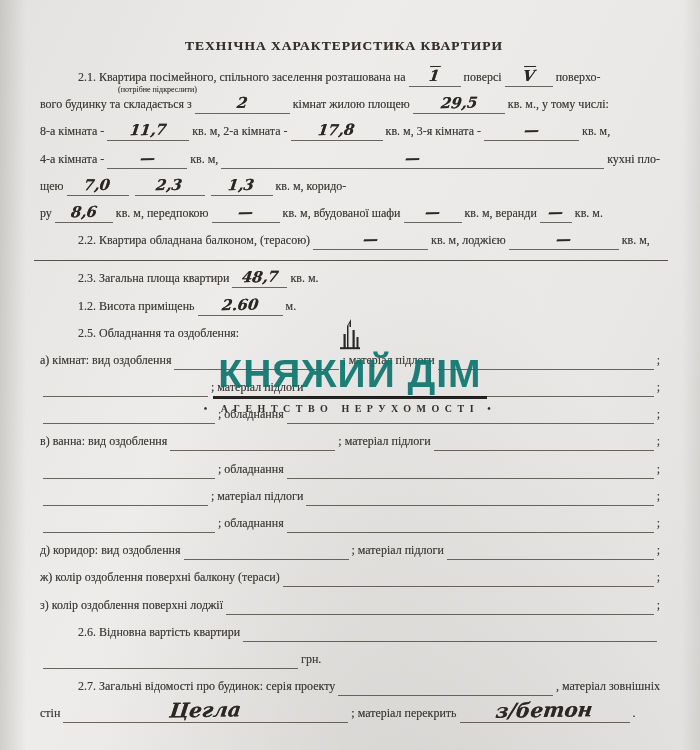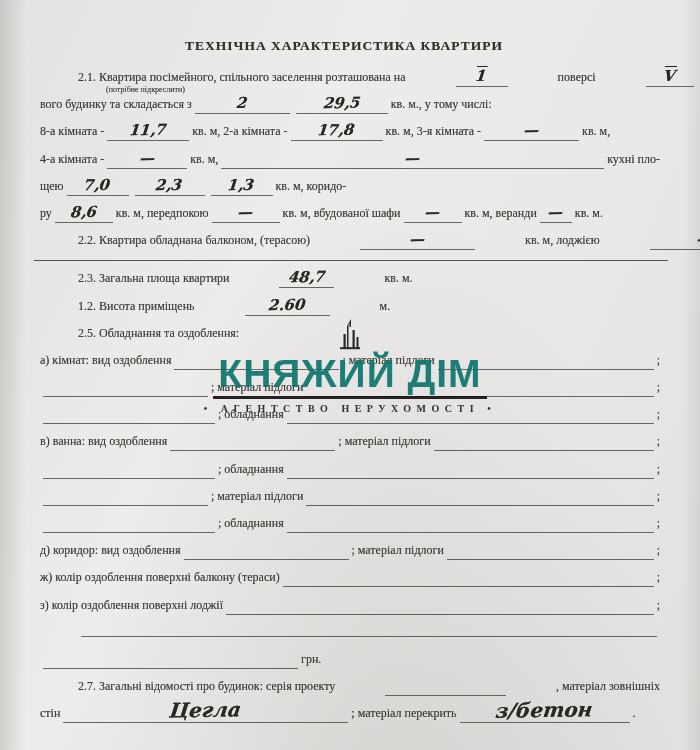--- a/index.html
+++ b/index.html
@@ -13,40 +13,40 @@
     font-family:"Liberation Serif","DejaVu Serif",serif;
     color:#3f3b36;
     text-shadow:0 0 .5px rgba(63,59,54,.55);
   }
   .title{
     position:absolute;top:38px;left:0;right:12px;text-align:center;
     font-size:13.5px;font-weight:600;letter-spacing:1px;color:#353128;
   }
   .form{position:absolute;left:40px;right:40px;top:64px;}
   .line{height:27.2px;display:flex;align-items:baseline;white-space:nowrap;font-size:12px;line-height:27.2px;}
-  .indent{padding-left:38px;gap:47px;}
+  .indent{padding-left:38px;}
   .t{white-space:pre;}
   .blank{
     border-bottom:1px solid rgba(72,66,60,.8);
     text-align:center;line-height:17px;margin:0 3px;flex:0 0 auto;
   }
   .blank::before{content:"\200B";}
   .grow{flex:1 1 auto;}
   .w32{width:32px}.w48{width:48px}.w52{width:52px}.w55{width:55px}.w58{width:58px}
   .w62{width:62px}.w68{width:68px}.w70{width:70px}.w80{width:80px}.w82{width:82px}
   .w85{width:85px}.w92{width:92px}.w95{width:95px}.w110{width:110px}.w115{width:115px}
   .w165{width:165px}.w172{width:172px}.w255{width:255px}.w285{width:285px}.w170{width:170px}
   .hw{
     display:inline-block;font-family:"DejaVu Serif",serif;font-style:italic;font-weight:600;
     font-size:15px;color:#2b2723;transform:skewX(-8deg) rotate(-1deg);
     text-shadow:0 0 .4px rgba(40,36,32,.7);line-height:17px;
   }
   .hw.big{font-size:20px;}
   .ovl{text-decoration:overline;}
-  .note{position:absolute;left:66px;top:21px;font-size:8px;line-height:9px;color:#45413b;}
+  .note{position:absolute;left:78px;top:21px;font-size:8px;line-height:9px;color:#45413b;}
   .sep{height:6px;margin:0 -8px 4px -6px;border-bottom:1.6px solid #56524b;}
   .watermark{position:absolute;left:0;right:0;top:318px;text-align:center;color:#171614;opacity:.93;pointer-events:none;}
   .wm-icon{display:block;margin:0 auto 1px auto;width:32px;height:34px;}
   .wm-brand{font-family:"Liberation Sans","DejaVu Sans",sans-serif;font-weight:700;font-size:39px;line-height:42px;letter-spacing:1px;color:#0f766e;text-shadow:none;}
   .wm-rule{width:274px;height:2.6px;background:#161513;margin:1px auto 4px auto;}
   .wm-tagline{font-family:Liberation Serif, serif;font-weight:700;font-size:10px;letter-spacing:5.5px;color:#24221f;text-shadow:none;}
 </style>
 </head>
 <body>
 
@@ -59,20 +59,21 @@
     <span class="t">2.1. Квартира посімейного, спільного заселення розташована на</span>
     <span class="blank w52"><span class="hw ovl">1</span></span>
     <span class="t">поверсі</span>
     <span class="blank w48"><span class="hw ovl">V</span></span>
     <span class="t">поверхо-</span>
   </div>
 
   <div class="line">
     <span class="t">вого будинку та складається з</span>
     <span class="blank w95"><span class="hw">2</span></span>
+    <span class="t">кімнат жилою площею</span>
     <span class="blank w92"><span class="hw">29,5</span></span>
     <span class="t">кв. м., у тому числі:</span>
   </div>
 
   <div class="line">
     <span class="t">8-а кімната -</span>
     <span class="blank w82"><span class="hw">11,7</span></span>
     <span class="t">кв. м, 2-а кімната -</span>
     <span class="blank w92"><span class="hw">17,8</span></span>
     <span class="t">кв. м, 3-я кімната -</span>
@@ -199,20 +200,21 @@
     <span class="t">;</span>
   </div>
 
   <div class="line">
     <span class="t">з) колір оздоблення поверхні лоджії</span>
     <span class="blank grow"></span>
     <span class="t">;</span>
   </div>
 
   <div class="line indent">
+    <span class="t">2.6. Відновна вартість квартири</span>
     <span class="blank grow"></span>
   </div>
 
   <div class="line">
     <span class="blank w255"></span>
     <span class="t">грн.</span>
   </div>
 
   <div class="line indent">
     <span class="t">2.7. Загальні відомості про будинок: серія проекту</span>

